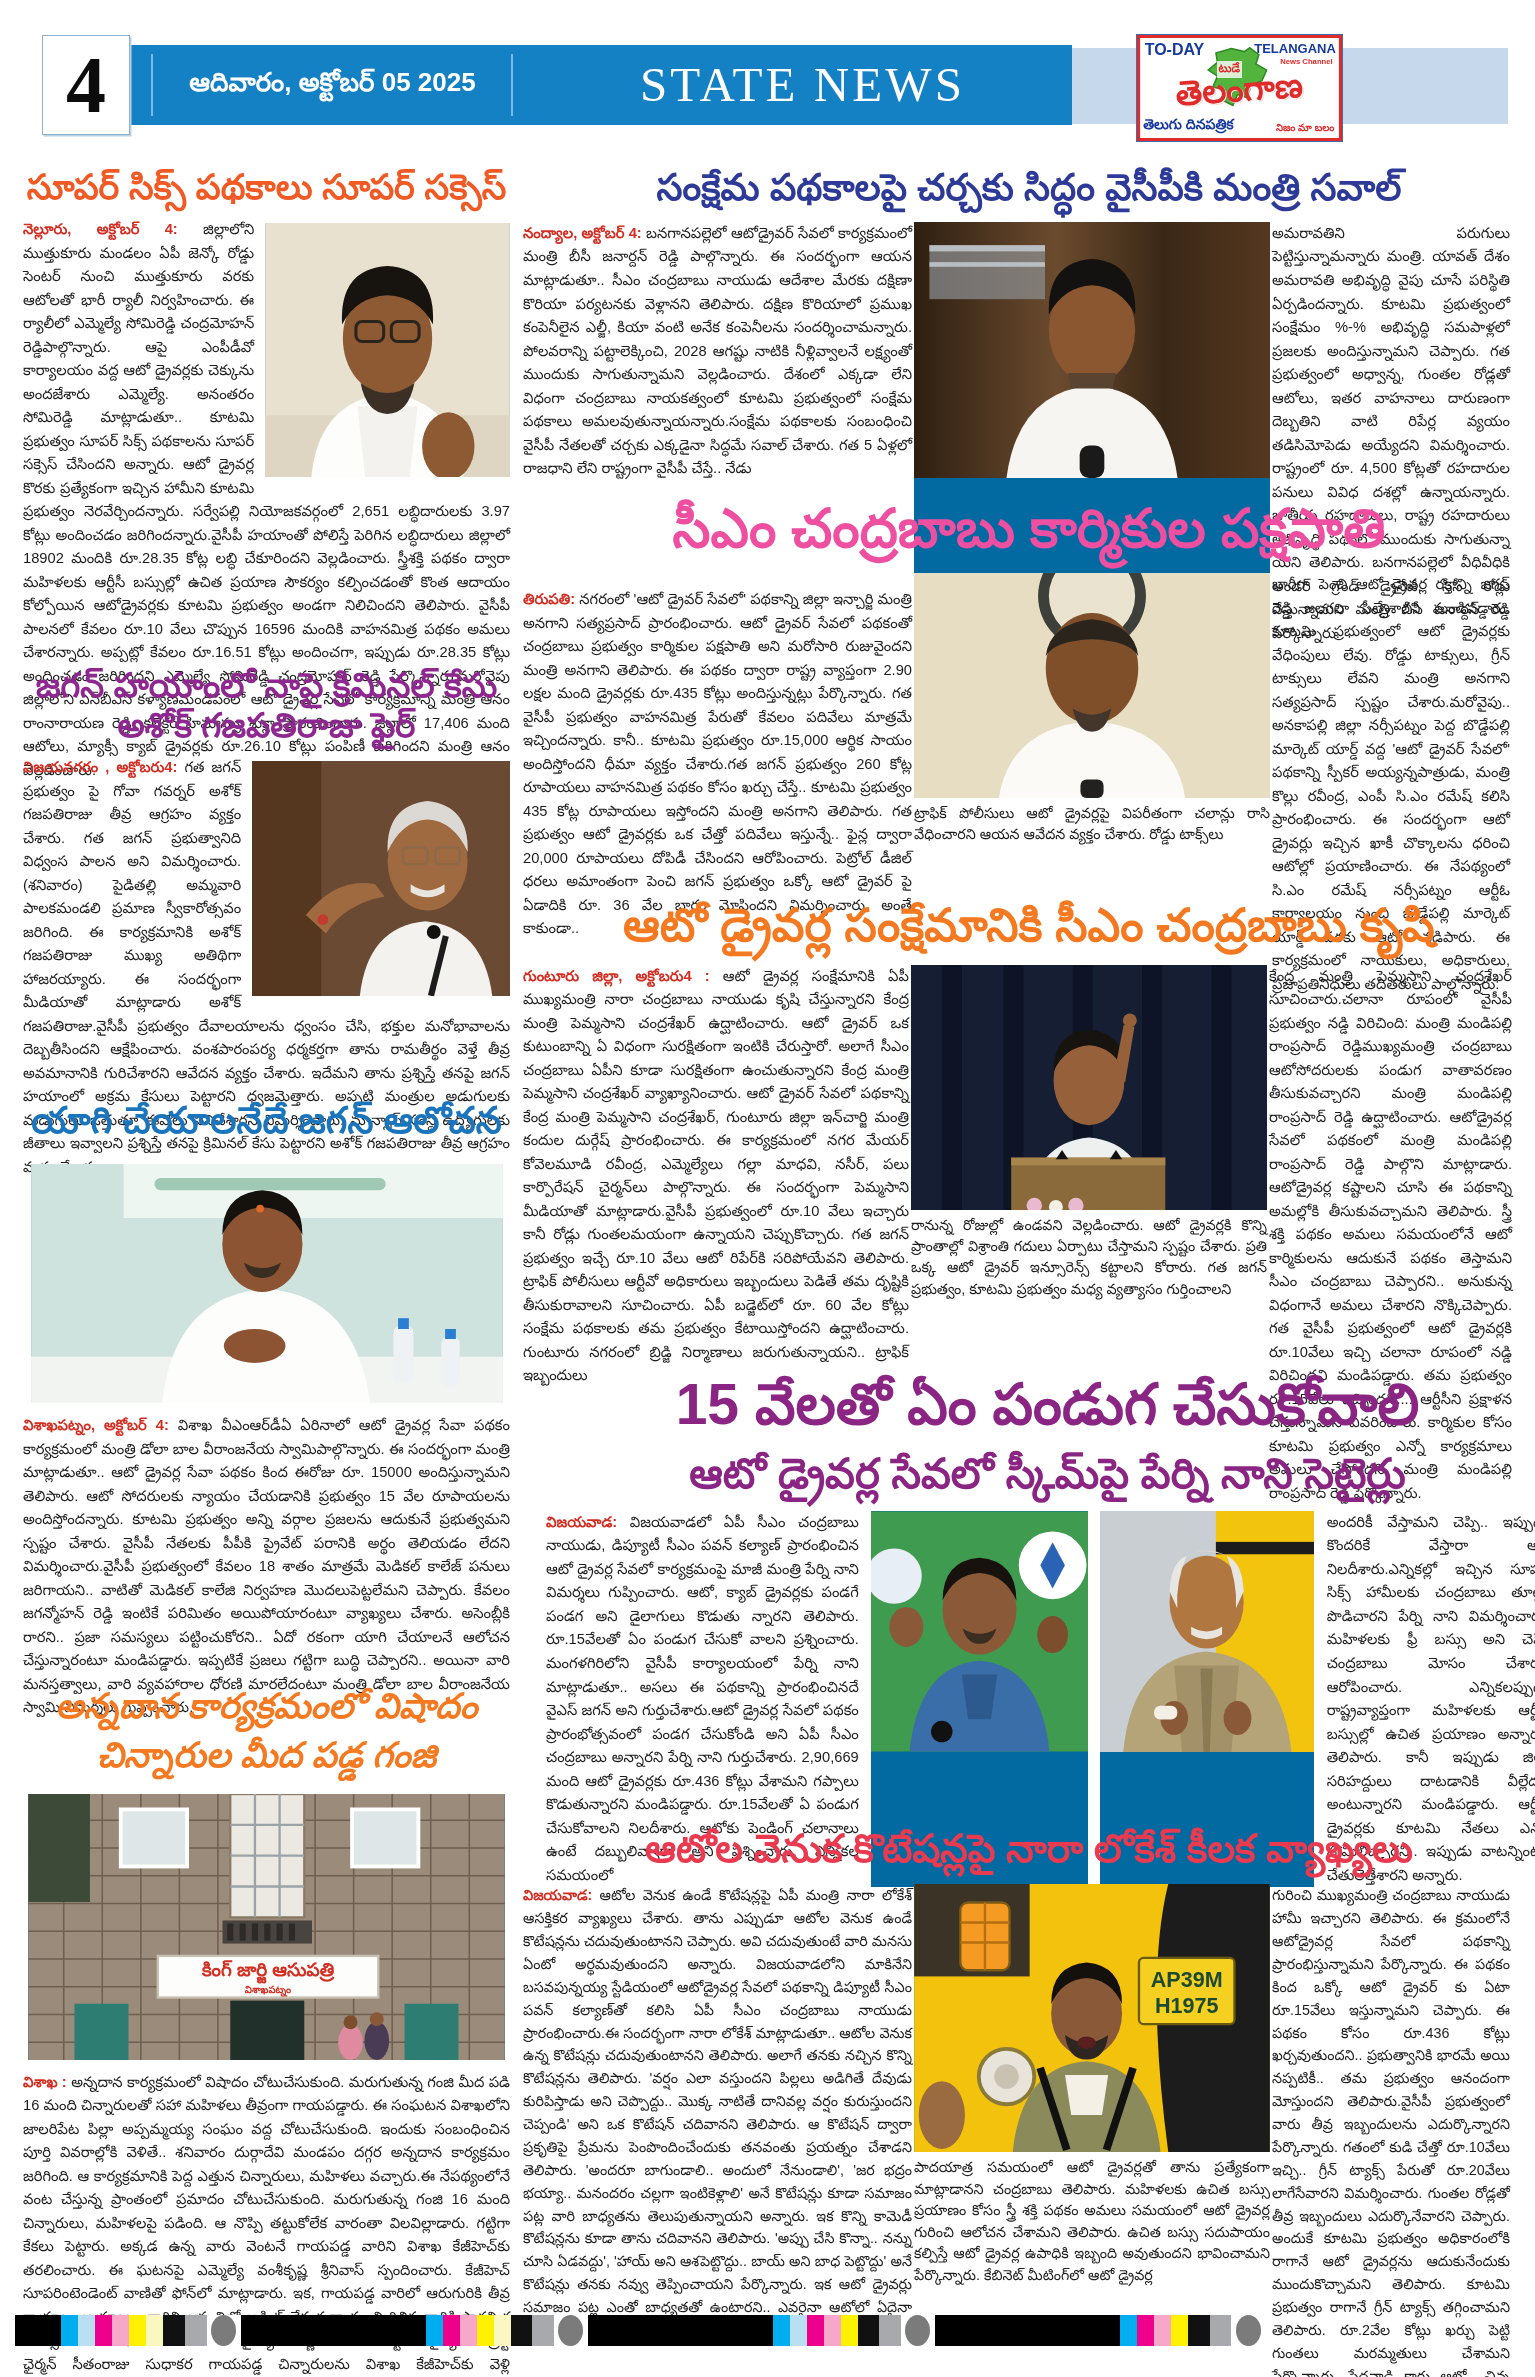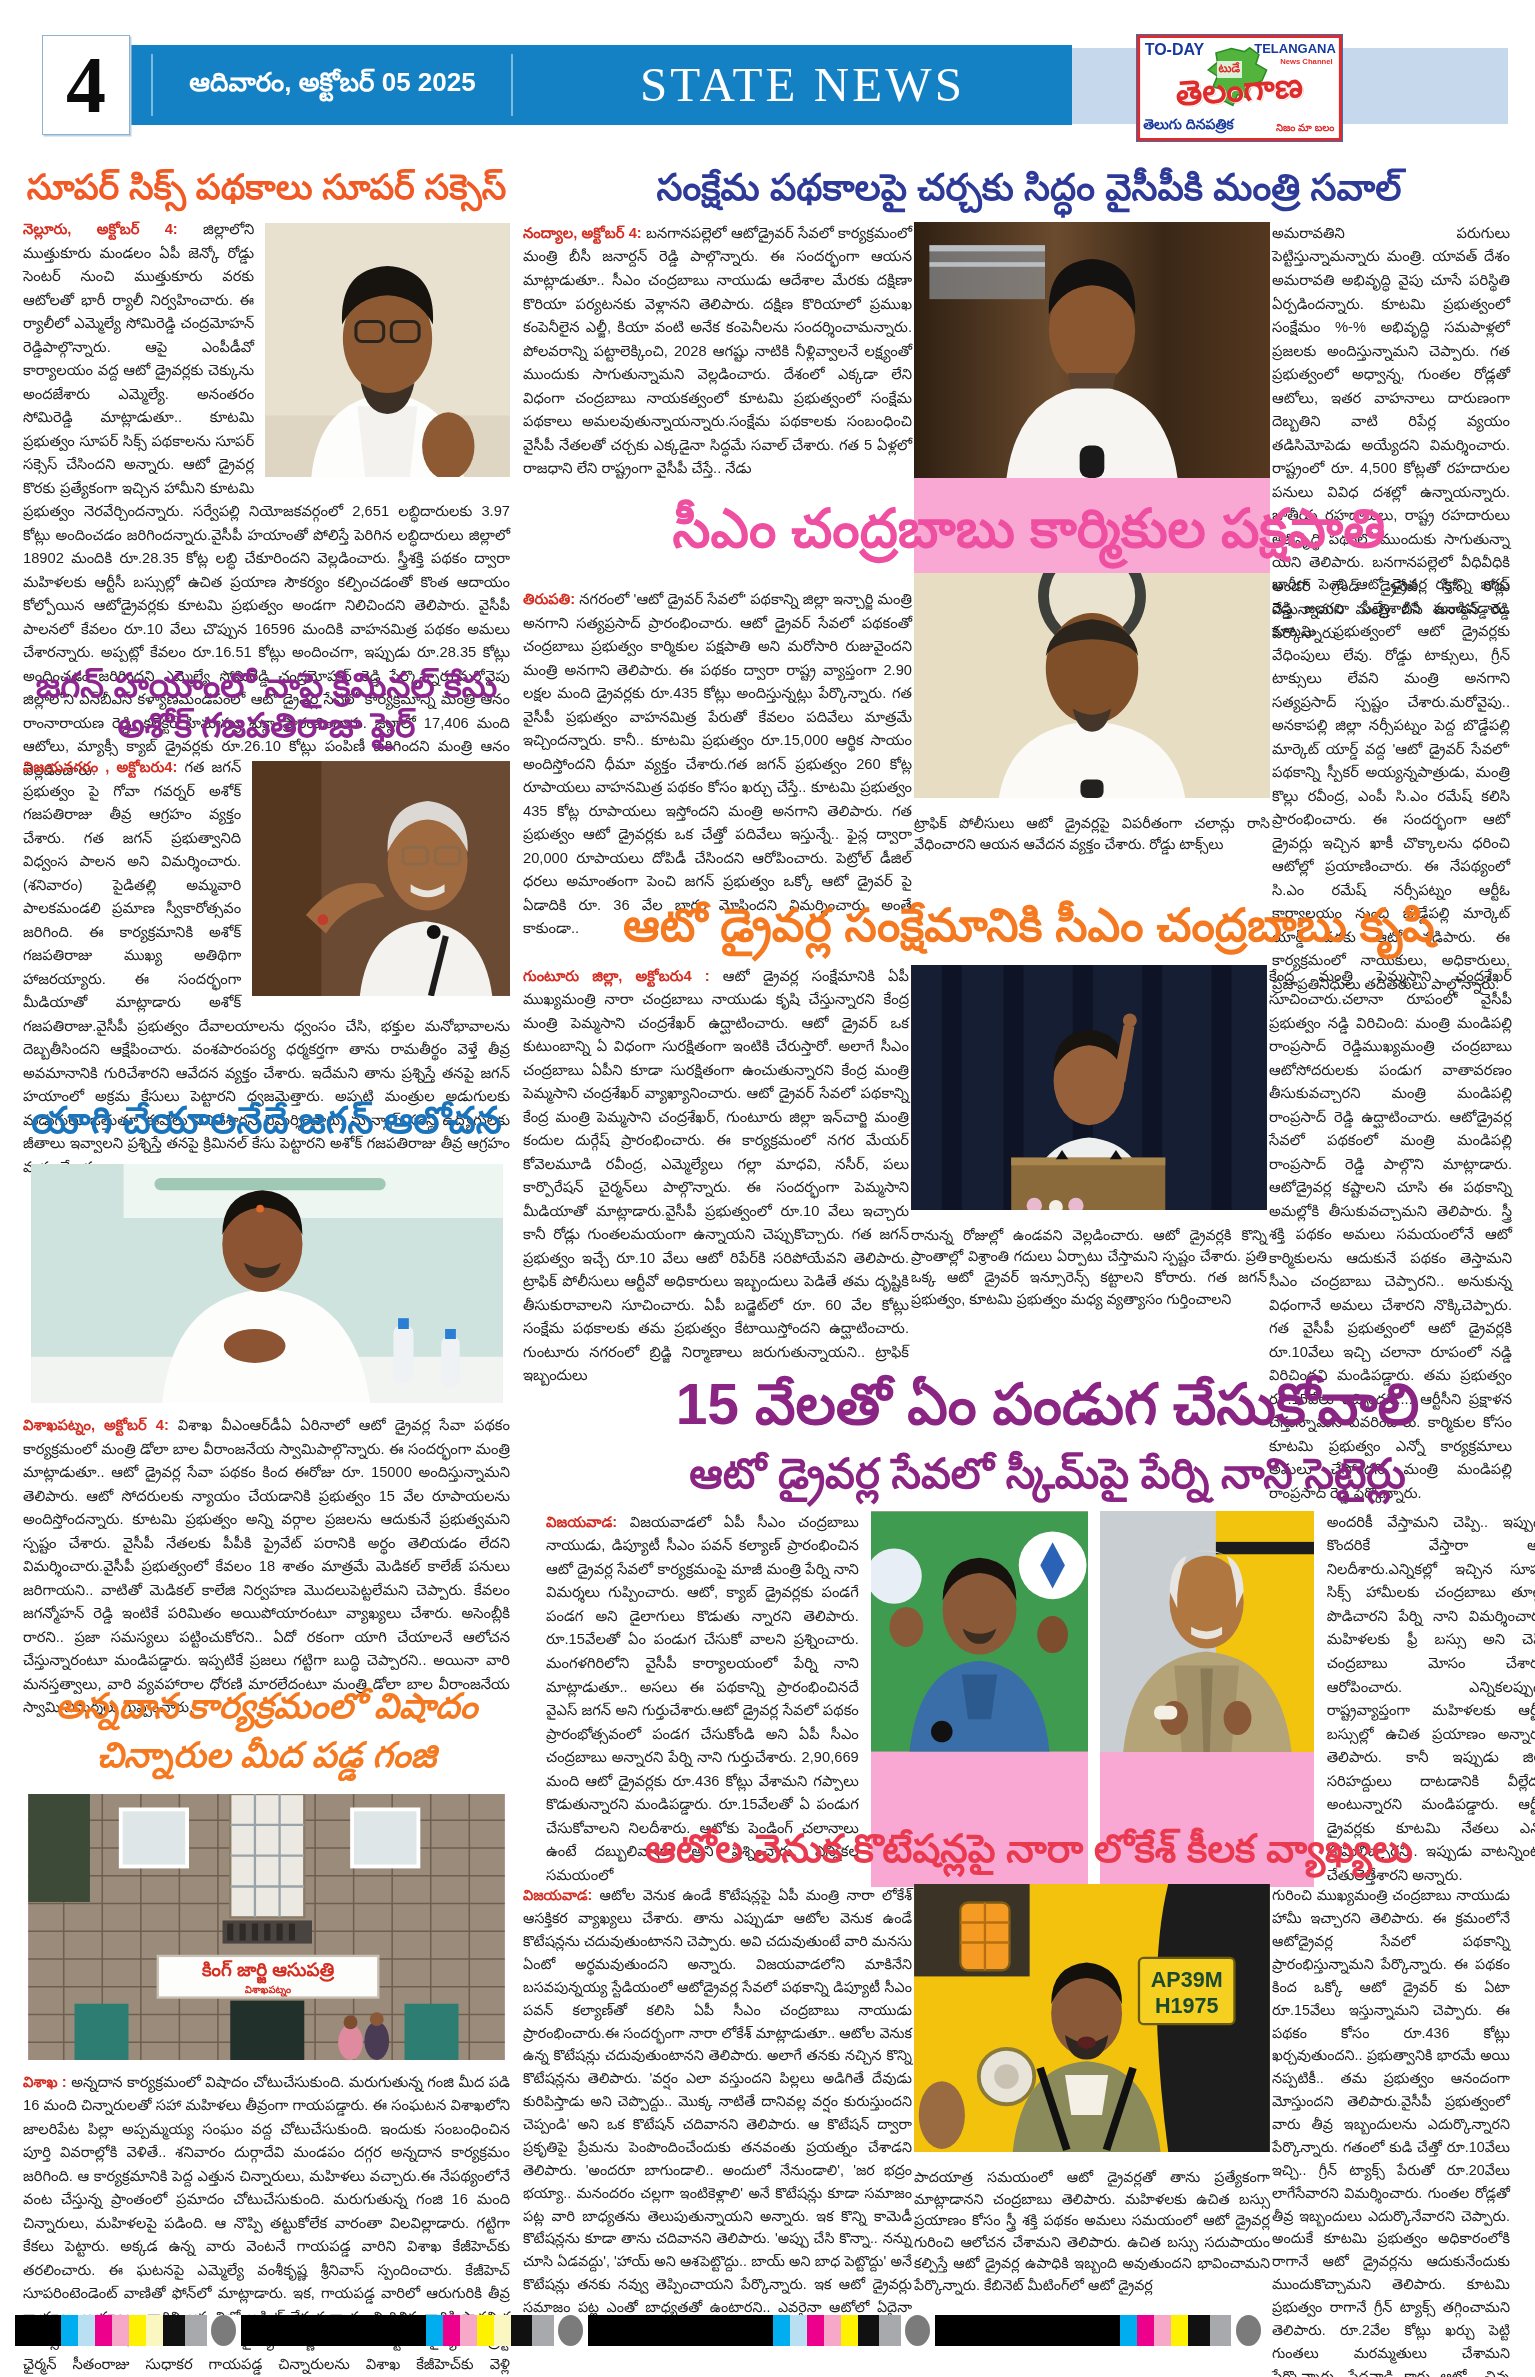--- a/index.html
+++ b/index.html
@@ -36,24 +36,24 @@
   .logo .tday{position:absolute;left:80px;top:26px;color:#e02b2b;font-weight:bold;font-size:11.6px;background:#ffffffcc;padding:0 1.5px;}
   .logo .bl{position:absolute;left:6.2px;bottom:4.6px;color:#16399e;font-weight:bold;font-size:14px;}
   .logo .br{position:absolute;right:7.7px;bottom:4.6px;color:#e02b2b;font-weight:bold;font-size:10px;}
 
   
   .article{position:absolute;}
   .hl{font-weight:bold;text-align:center;line-height:1.18;}
   .body-txt{font-size:14.7px;line-height:1.6;text-align:justify;color:#1c1c1c;margin-top:10.8px;}
   .dateline{font-weight:bold;color:var(--dateline-red);}
   .cols{display:flex;gap:2px;margin-top:12.3px;}
-  .ph{background:#f9a8d4;overflow:hidden;flex:none;}
+  .ph{background:#0369a1;overflow:hidden;flex:none;}
   .ph svg{display:block;}
   .fl-r{float:right;margin:4.6px 0 6.2px 10.8px;}
-  .caption{font-size:14.3px;line-height:1.5;text-align:justify;color:#1c1c1c;margin-top:15px;}
+  .caption{font-size:14.3px;line-height:1.5;text-align:justify;color:#1c1c1c;margin-top:5px;}
 
   .hl-a1{font-size:35px;color:var(--headline-orange);}
   .hl-a2{font-size:37px;color:var(--headline-indigo);}
   .hl-a3{font-size:54px;color:var(--headline-pink);}
   .hl-a4{font-size:34px;color:var(--headline-purple);}
   .hl-a5{font-size:37px;color:var(--headline-blue);}
   .hl-a6{font-size:46px;color:var(--headline-orange2);}
   .hl-a7a{font-size:57px;color:var(--headline-purple-big);}
   .hl-a7b{font-size:42px;color:var(--headline-purple-big);margin-top:10.8px;}
   .hl-a8{font-size:35px;color:var(--headline-orange2);font-style:italic;}

